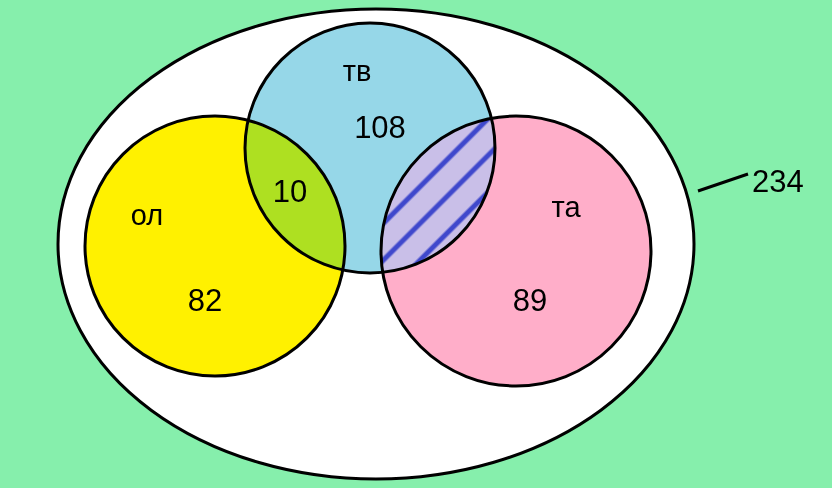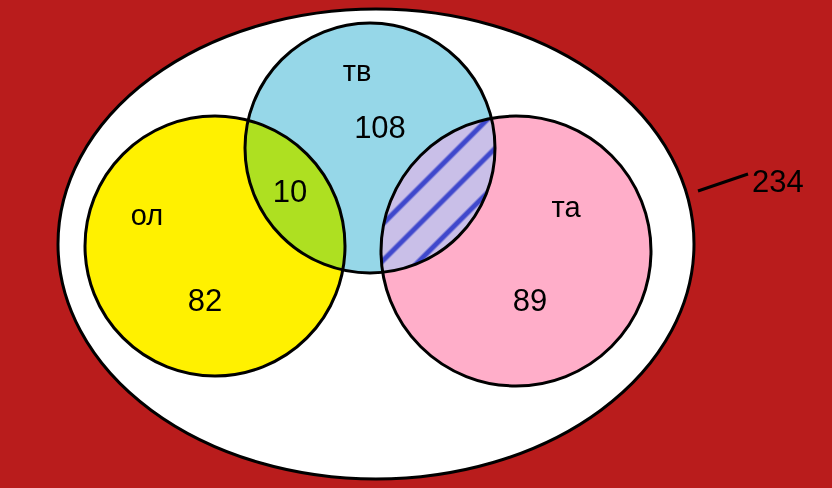--- a/index.html
+++ b/index.html
@@ -4,21 +4,21 @@
 <style>
   html, body {
     margin: 0;
     padding: 0;
     background: #ffffff;
   }
   .canvas {
     position: relative;
     width: 832px;
     height: 488px;
-    background: #b91c1c;
+    background: #86efac;
     overflow: hidden;
   }
   svg text {
     font-family: "Liberation Sans", sans-serif;
     fill: #000000;
   }
   .set-label { font-size: 29px; }
   .set-value { font-size: 31px; }
 </style>
 </head>

